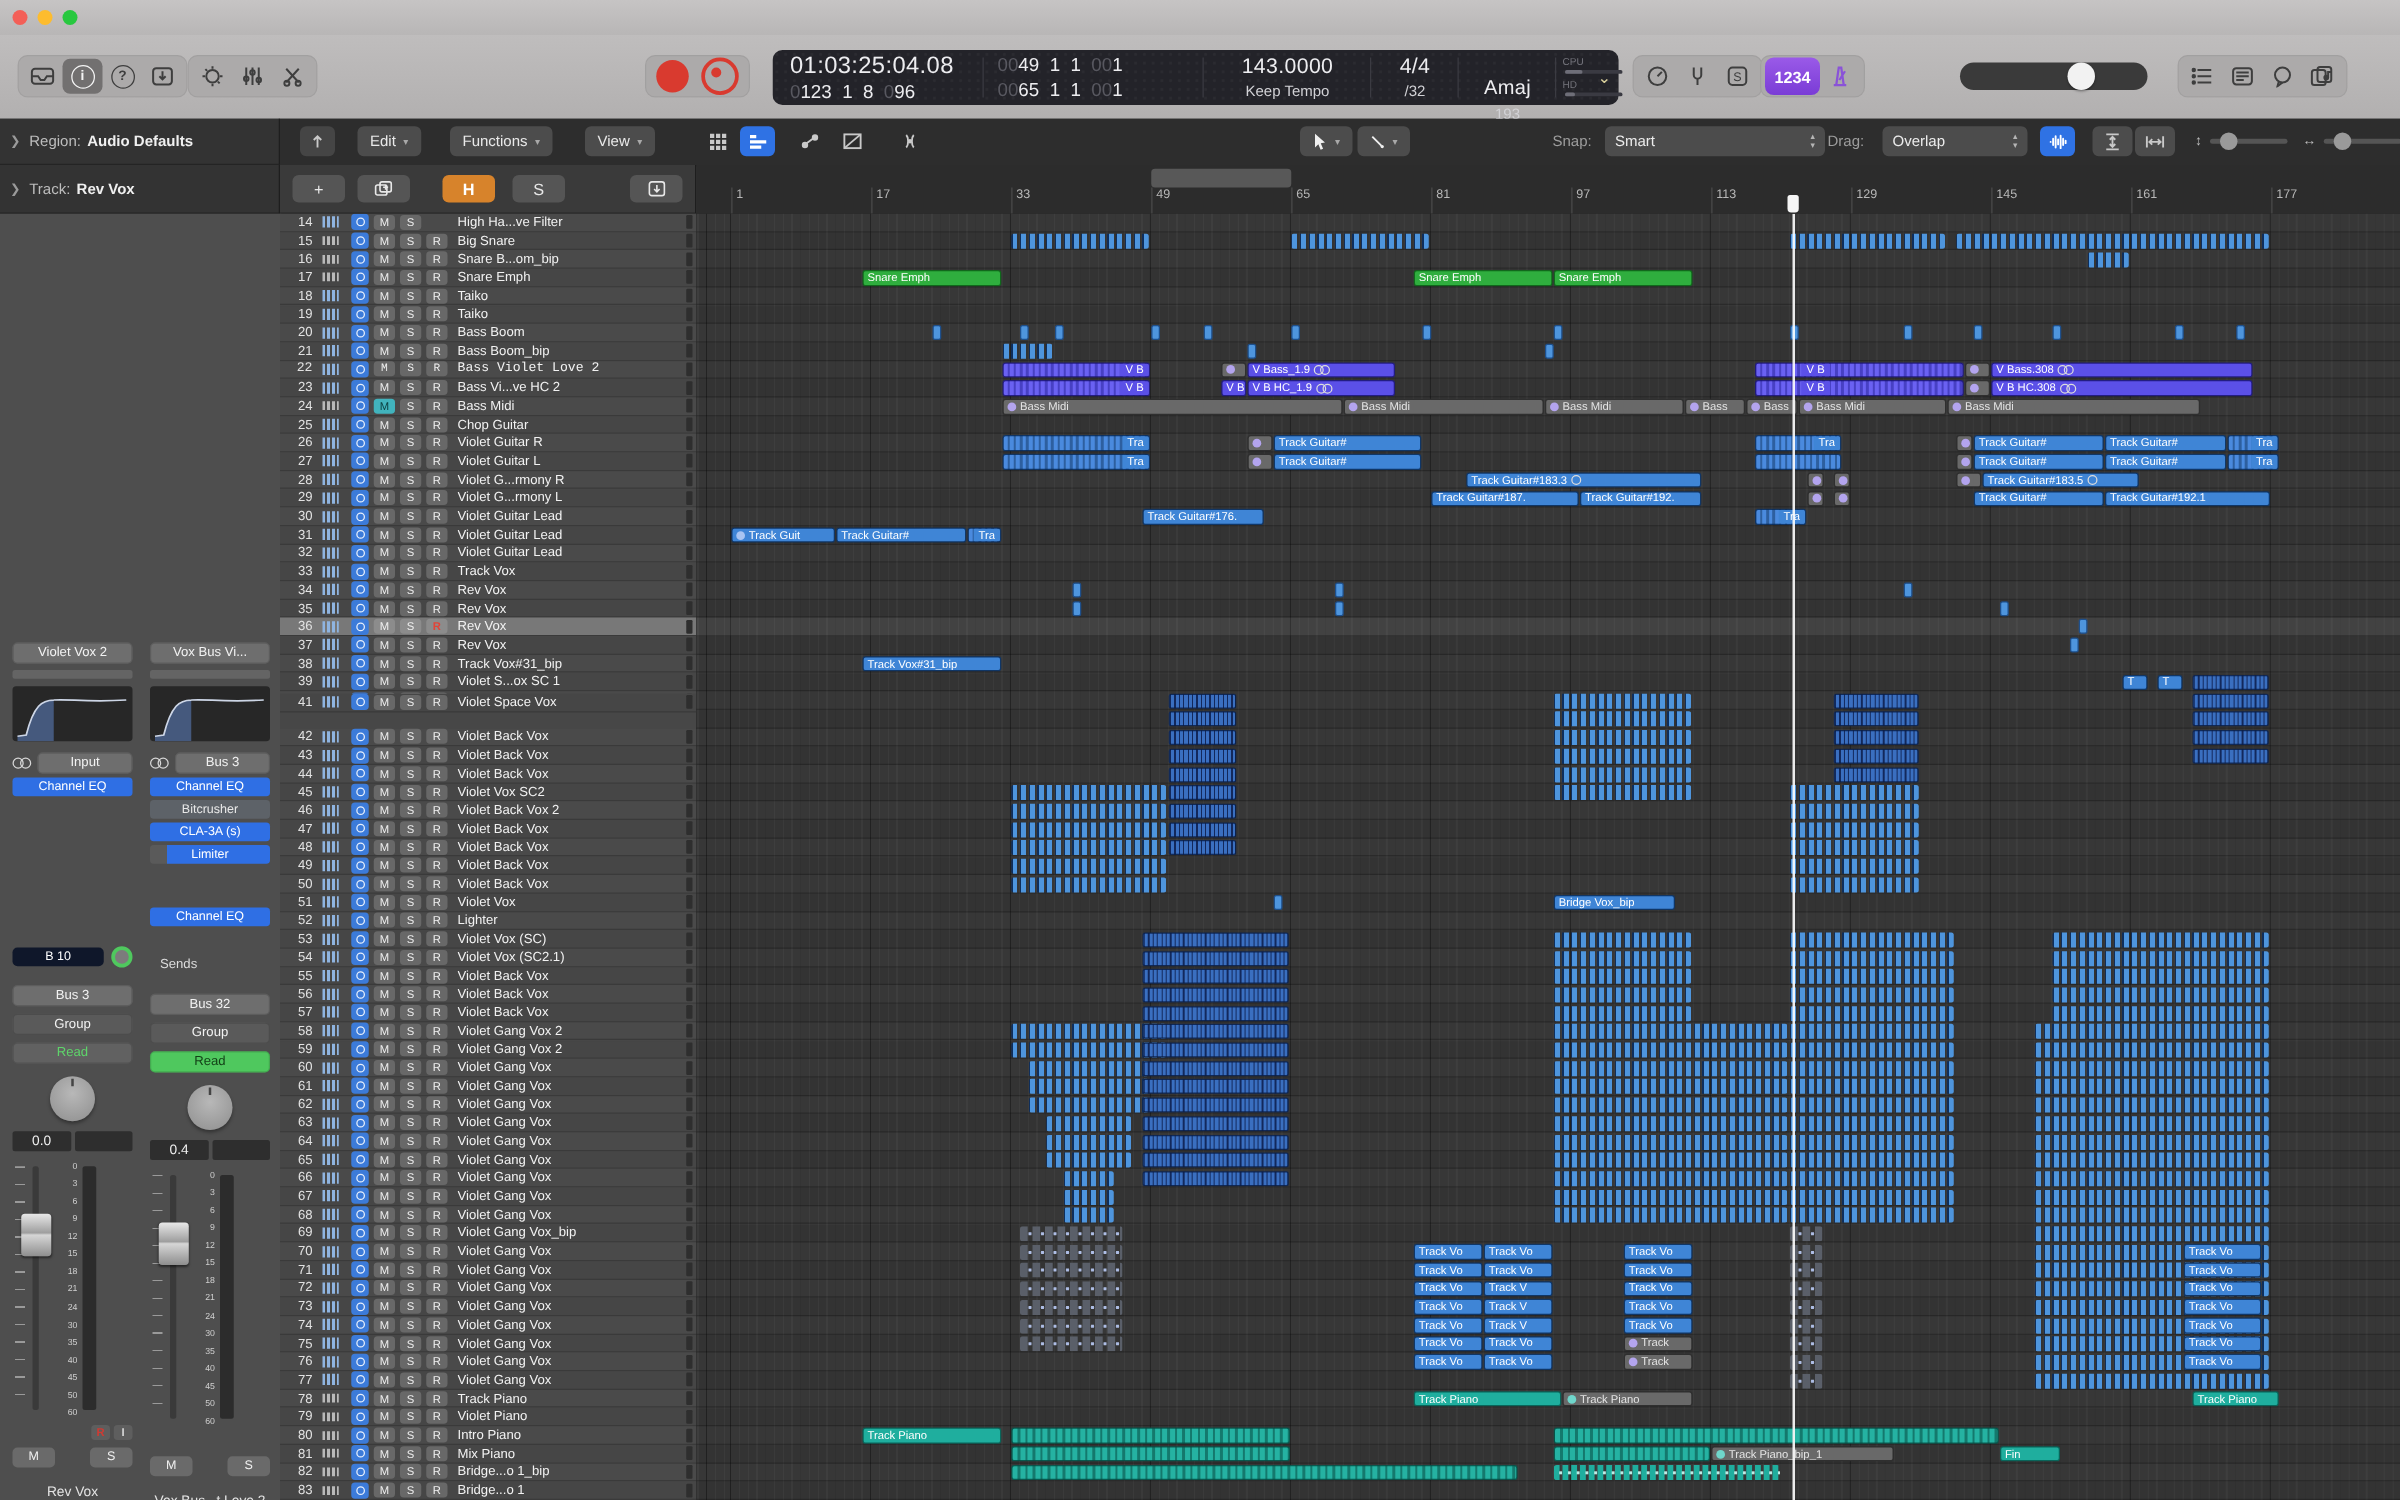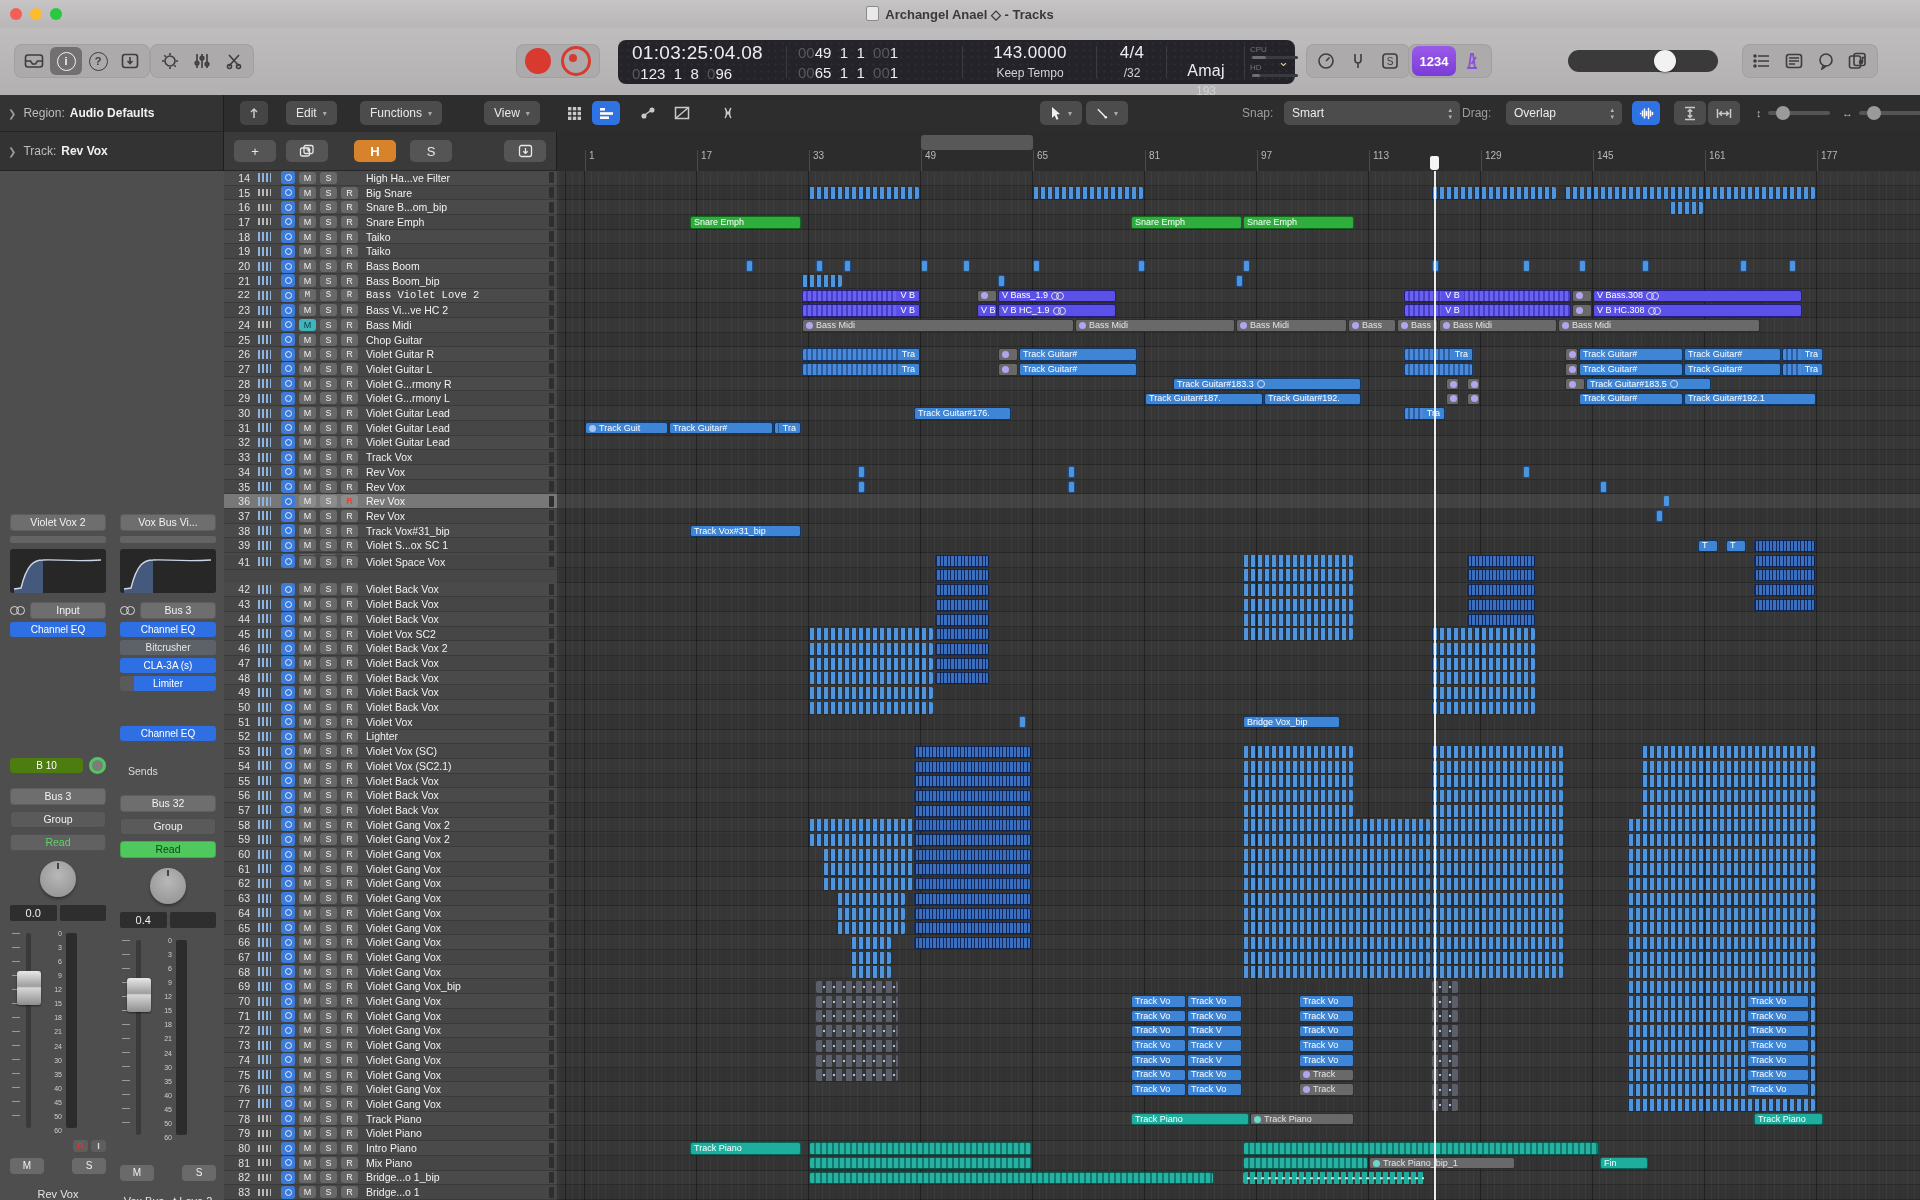--- a/index.html
+++ b/index.html
@@ -64,21 +64,21 @@
   .eqthumb{height:44px;background:#272727;border-radius:3px;margin-top:6px;}
   .iorow{display:flex;align-items:center;margin-top:9px;}
   .strings{position:relative;width:16px;height:10px;flex:0 0 16px;}
   .strings i{position:absolute;top:0;width:9px;height:9px;border:1.3px solid #d8d8d8;border-radius:50%;box-sizing:border-box;}
   .strings i:last-child{left:6px;}
   .slot{height:15px;border-radius:3px;font-size:10px;line-height:15px;text-align:center;color:#fff;margin-top:3px;white-space:nowrap;overflow:hidden;}
   .slot.blue{background:#2f6fe4;}
   .slot.blue2{background:linear-gradient(90deg,#5a5a5a 0 14px,#2f6fe4 14px);}
   .slot.grey{background:#5d6268;color:#e8e8e8;}
   .sendrow{display:flex;align-items:center;margin-top:8px;}
-  .send-pill{flex:1;background:#4d7c0f;border-radius:4px;color:#fff;text-align:center;height:15px;line-height:15px;font-size:10px;}
+  .send-pill{flex:1;background:#0f172a;border-radius:4px;color:#fff;text-align:center;height:15px;line-height:15px;font-size:10px;}
   .gknob{width:17px;height:17px;border-radius:50%;background:#7c7c7c;border:3px solid #4fc85e;box-sizing:border-box;margin-left:6px;}
   .outlab{margin-top:8px;}
   .grouplab{background:#5a5a5a;}
   .readlab{color:#5ed46a;background:#616161;}
   .readlab.on{background:#4fc85e;color:#123f16;}
   .knob{width:36px;height:36px;border-radius:50%;background:radial-gradient(circle at 50% 38%,#b8b8b8,#8e8e8e);margin:10px auto 0;position:relative;box-shadow:0 2px 3px rgba(0,0,0,.35);}
   .knob i{position:absolute;left:50%;top:2px;width:2px;height:6px;background:#444;margin-left:-1px;}
   .valrow{display:flex;margin-top:8px;}
   .valbox{flex:1;background:#2e2e2e;color:#f0f0f0;font-size:11px;height:16px;line-height:16px;text-align:center;border-radius:2px;}
   .valbox.empty{margin-left:3px;color:transparent;}
@@ -166,21 +166,20 @@
 </style>
 </head>
 <body>
 
 <div id="win">
 
   <div id="titlebar">
     <span class="tl" style="left:10px;background:#f35f57"></span>
     <span class="tl" style="left:30px;background:#fdbc2e"></span>
     <span class="tl" style="left:50px;background:#28c83f"></span>
-    <div id="title"><span class="doc"></span><span>Archangel Anael ◇ - Tracks</span></div>
   </div>
 
   <div id="toolbar">
     <div class="tb-group" style="left:14px">
       <div class="tb-btn">
           <svg width="20" height="16" viewBox="0 0 20 16">
             <rect x="1.5" y="2" width="17" height="12" rx="2.5"></rect>
             <path d="M1.5 8h5l2 3h3l2-3h5"></path>
           </svg>
         </div>
@@ -346,21 +345,21 @@
         </svg>
       </div>
     <div class="r2-btn" style="left:62px">
         <span>Edit</span>
         <span class="chev">▾</span>
       </div>
     <div class="r2-btn" style="left:136px">
         <span>Functions</span>
         <span class="chev">▾</span>
       </div>
-    <div class="r2-btn" style="left:260px">
+    <div class="r2-btn" style="left:244px">
         <span>View</span>
         <span class="chev">▾</span>
       </div>
     <div class="r2-ic" style="left:336px">
         <svg width="15" height="15" viewBox="0 0 15 15">
           <rect x="1" y="1" width="3.4" height="3.4" fill="currentColor" stroke="none"></rect>
           <rect x="5.8" y="1" width="3.4" height="3.4" fill="currentColor" stroke="none"></rect>
           <rect x="10.6" y="1" width="3.4" height="3.4" fill="currentColor" stroke="none"></rect>
           <rect x="1" y="5.8" width="3.4" height="3.4" fill="currentColor" stroke="none"></rect>
           <rect x="5.8" y="5.8" width="3.4" height="3.4" fill="currentColor" stroke="none"></rect>

